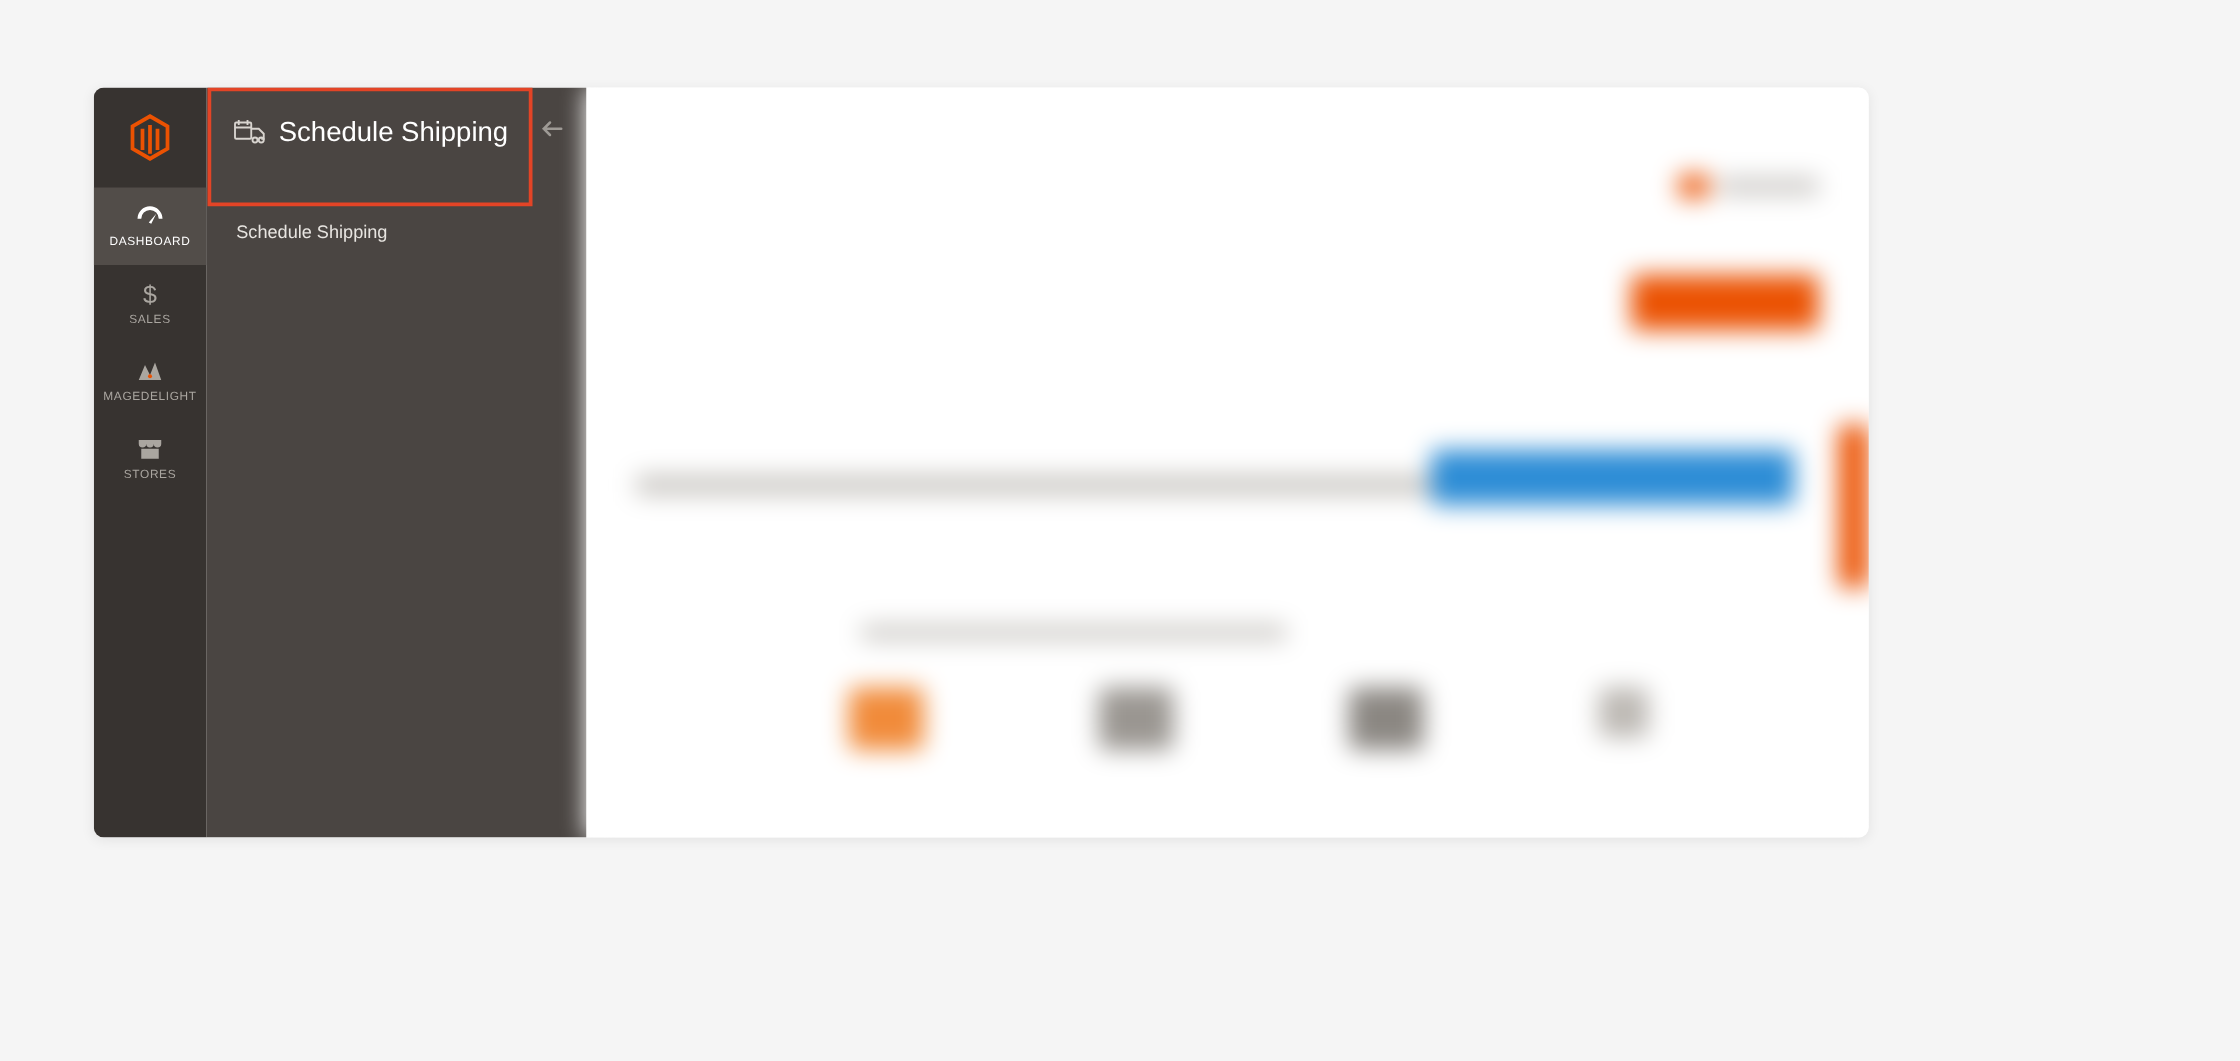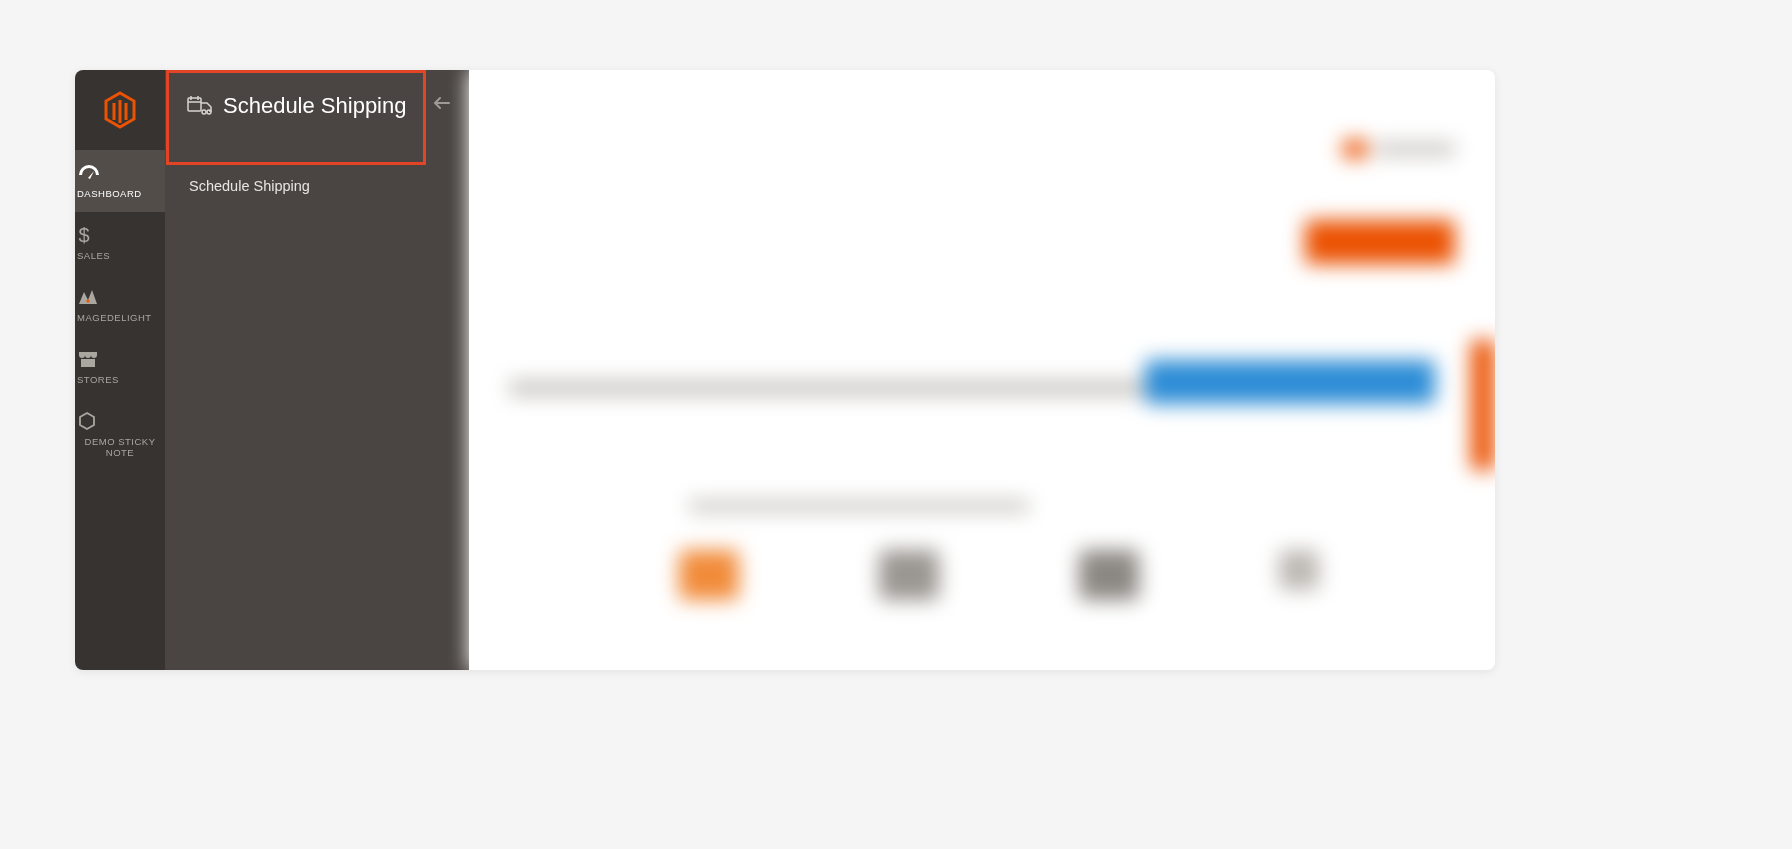--- a/index.html
+++ b/index.html
@@ -40,21 +40,21 @@
     }
     .logo-hex {
       width: 34px;
       height: 38px;
       color: #eb5202;
     }
     .nav-item {
       width: 100%;
       display: flex;
       flex-direction: column;
-      align-items: flex-start;
+      align-items: center;
       justify-content: center;
       padding: 12px 2px;
       cursor: pointer;
       color: #aaa6a0;
     }
     .nav-item.active {
       background: #524d49;
       color: #ffffff;
     }
     .nav-item .icon-slot {
@@ -202,28 +202,20 @@
 
     <div class="nav-item">
       <span class="icon-slot">
         <svg width="22" height="18" viewBox="0 0 22 18">
             <path fill="currentColor" d="M2 2h18v3a3 3 0 01-3 3 3 3 0 01-3-3 3 3 0 01-3 3 3 3 0 01-3-3 3 3 0 01-3 3 3 3 0 01-3-3zM4 9h14v8H4z"></path>
           </svg>
       </span>
       <span class="nav-label">STORES</span>
     </div>
 
-    <div class="nav-item">
-      <span class="icon-slot">
-        <svg width="20" height="20" viewBox="0 0 20 20">
-            <path fill="none" stroke="currentColor" stroke-width="1.8" d="M10 2l7 4v8l-7 4-7-4V6z"></path>
-          </svg>
-      </span>
-      <span class="nav-label">DEMO STICKY NOTE</span>
-    </div>
   </div>
 
   <div class="flyout">
     <div class="flyout-header">
       <span class="hdr-icon">
         <svg width="26" height="22" viewBox="0 0 26 22">
           <rect x="1" y="4" width="13" height="13" rx="1" fill="none" stroke="currentColor" stroke-width="1.5"></rect>
           <line x1="1" y1="8" x2="14" y2="8" stroke="currentColor" stroke-width="1.5"></line>
           <line x1="4" y1="2" x2="4" y2="6" stroke="currentColor" stroke-width="1.5"></line>
           <line x1="11" y1="2" x2="11" y2="6" stroke="currentColor" stroke-width="1.5"></line>

